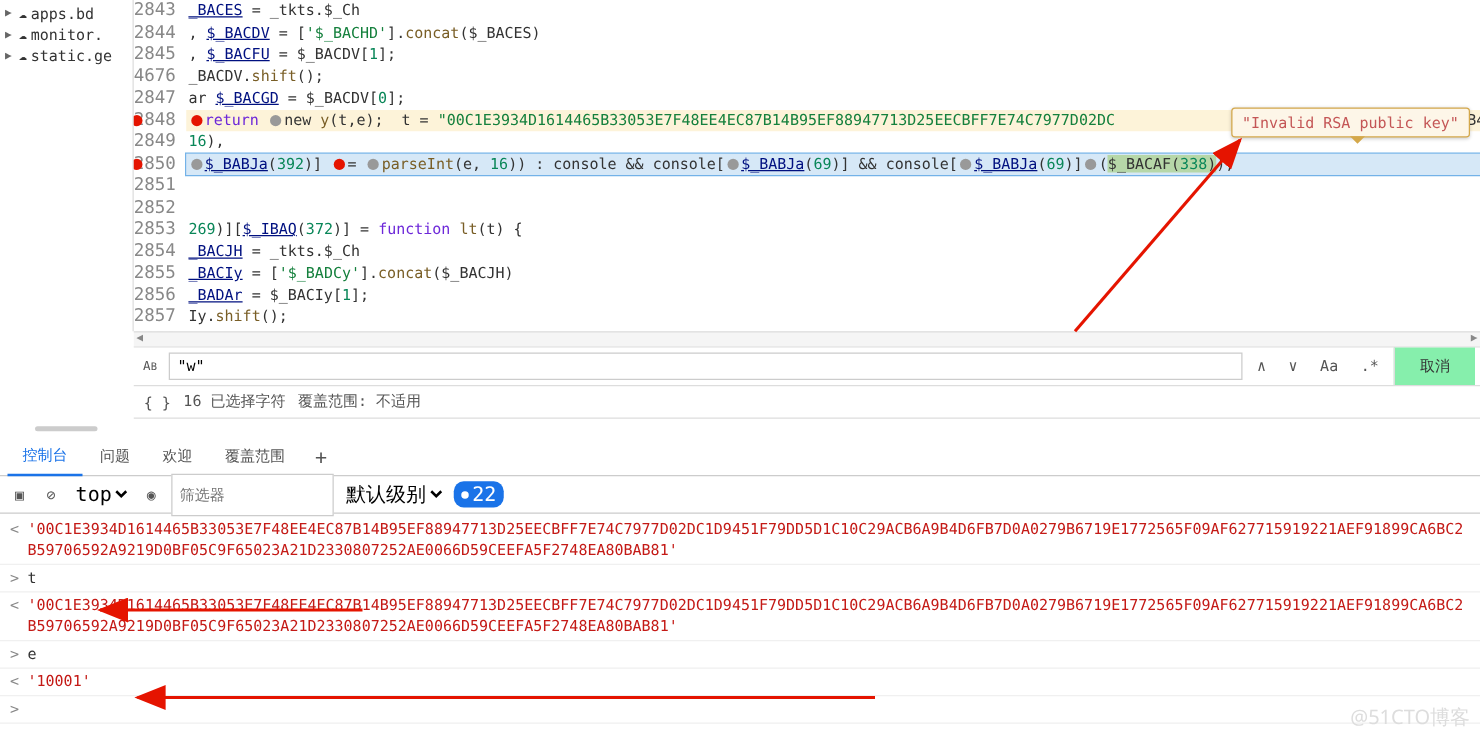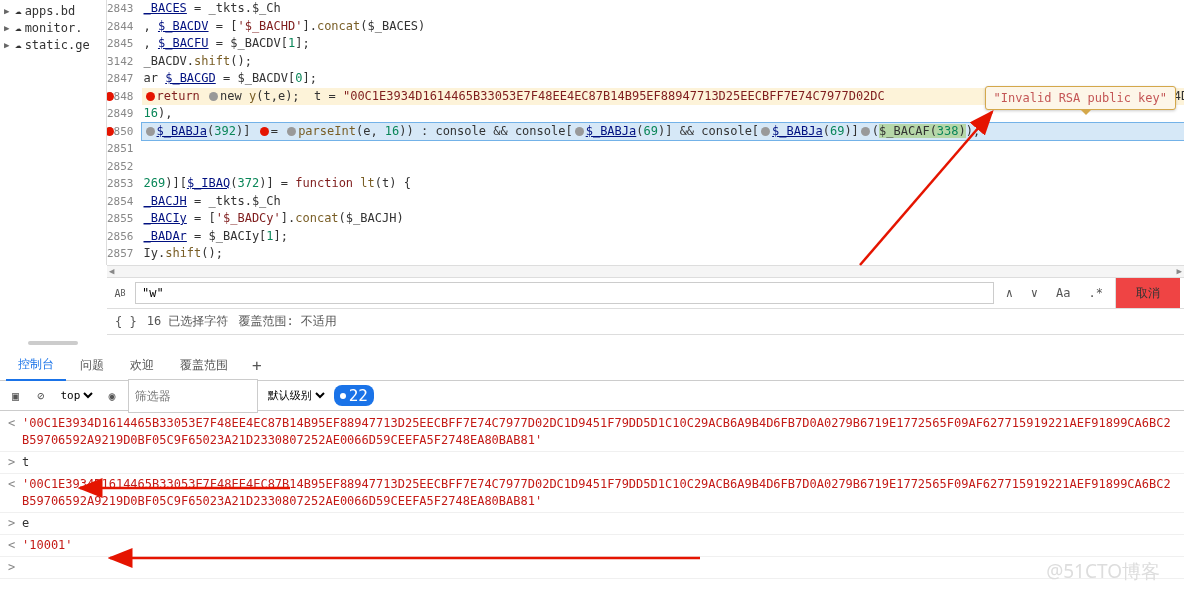--- a/index.html
+++ b/index.html
@@ -3,64 +3,64 @@
 <meta charset="utf-8">
 <style>
 * { margin:0; padding:0; box-sizing:border-box; font-family:Consolas,Menlo,monospace; }
 body { width:1184px; height:593px; background:#fff; color:#333; font-size:12px; overflow:hidden; position:relative; }
 .top { display:flex; height:265px; }
 .tree { width:107px; border-right:1px solid #ddd; padding-top:2px; }
 .tree-row { display:flex; align-items:center; height:17px; padding-left:4px; gap:3px; overflow:hidden; white-space:nowrap; }
 .tree-tri { font-size:9px; color:#666; width:8px; }
 .cloud { font-size:11px; }
 .editor { flex:1; display:flex; position:relative; overflow:hidden; }
-.gutter { width:50px; text-align:center; color:#888; padding-right:8px; font-size:11px; line-height:17.5px; }
+.gutter { width:50px; text-align:center; color:#888; padding-right:8px; font-size:14px; line-height:17.5px; }
 .gutter div { height:17.5px; position:relative; }
 .bp { position:absolute; left:-2px; top:4px; width:9px; height:9px; background:#e51400; border-radius:50%; }
 .code { flex:1; font-size:12px; line-height:17.5px; position:relative; }
 .cl { height:17.5px; white-space:nowrap; padding-left:2px; }
 .hl-yellow { background:#fdf3d9; }
 .hl-blue { background:#d6e8f7; outline:1px solid #73b2e8; }
-.kw { color:#7f1d1d; }
+.kw { color:#6d28d9; }
 .num { color:#098658; }
 .prop { color:#001080;text-decoration:underline; }
 .fn { color:#795e26; }
-.str { color:#7f1d1d; }
+.str { color:#15803d; }
 .dot { display:inline-block; width:9px; height:9px; background:#999; border-radius:50%; vertical-align:middle; margin:0 2px; }
 .dot-red { background:#e51400; }
 .tooltip { position:absolute; right:8px; top:86px; background:#fdf6e8; border:1px solid #d4a84b; padding:4px 8px; color:#c45656; font-size:12px; border-radius:3px; box-shadow:0 1px 3px rgba(0,0,0,0.2); }
 .tooltip:after { content:""; position:absolute; bottom:-6px; left:50%; width:0; height:0; border-left:6px solid transparent; border-right:6px solid transparent; border-top:6px solid #d4a84b; }
 svg.arrows { position:absolute; top:0; left:0; pointer-events:none; z-index:5; }
 .scroll-hint { height:12px; background:#f5f5f5; border-top:1px solid #ddd; margin-left:107px; position:relative; }
 .scroll-hint:before,.scroll-hint:after { position:absolute; font-size:9px; color:#888; }
 .scroll-hint:before { content:"◀"; left:2px; }
 .scroll-hint:after { content:"▶"; right:2px; }
 .searchbar { display:flex; align-items:center; height:32px; border-top:1px solid #ddd; border-bottom:1px solid #ddd; padding:0 4px; margin-left:107px; gap:6px; }
 .sb-icon { width:18px; height:18px; display:flex; align-items:center; justify-content:center; font-size:11px; color:#555; }
 .sb-input { flex:1; border:1px solid #ccc; height:22px; padding:0 6px; font-size:12px; font-family:inherit; }
 .sb-btn { padding:0 6px; height:22px; display:flex; align-items:center; color:#555; font-size:12px; }
-.sb-cancel { background:#ef4444; border-left:1px solid #ddd; padding:0 20px; height:100%; display:flex; align-items:center; }
+.sb-cancel { background:#86efac; border-left:1px solid #ddd; padding:0 20px; height:100%; display:flex; align-items:center; }
 .status { display:flex; align-items:center; height:26px; border-bottom:1px solid #ddd; padding:0 8px; margin-left:107px; gap:10px; font-family:system-ui,sans-serif; font-size:12px; color:#555; }
 .handle { width:50px; height:4px; background:#ccc; border-radius:2px; margin:6px 0 6px 28px; }
 .tabs { display:flex; align-items:center; height:30px; border-bottom:1px solid #ccc; font-family:system-ui,sans-serif; font-size:12px; padding:0 6px; gap:2px; }
 .tab { padding:6px 12px; color:#555; cursor:pointer; }
 .tab.active { color:#1a73e8; border-bottom:2px solid #1a73e8; }
 .tab-add { font-size:16px; padding:0 10px; color:#555; }
 .toolbar { display:flex; align-items:center; height:30px; border-bottom:1px solid #ccc; padding:0 6px; gap:6px; font-family:system-ui,sans-serif; font-size:12px; }
 .tb-btn { padding:2px 6px; color:#555; }
-.tb-sel { border:none; background:none; font-size:11px; }
+.tb-sel { border:none; background:none; font-size:16px; }
 .tb-filter { border:1px solid #ccc; height:20px; width:130px; padding:16px 6px; font-size:12px; }
 .badge { background:#1a73e8; color:#fff; border-radius:8px; padding:1px 6px; font-size:16px; display:flex; align-items:center; gap:3px; }
 .badge:before { content:""; width:6px; height:6px; background:#fff; border-radius:50%; }
 .console { padding:2px 0; font-size:12px; line-height:17px; overflow:hidden; }
 .crow { display:flex; padding:2px 8px; border-bottom:1px solid #f0f0f0; }
 .cmark { width:14px; color:#888; flex-shrink:0; }
 .cval { color:#c41a16; word-break:break-all; }
 .cval-in { color:#333; }
-.watermark { position:absolute; right:24px; bottom:8px; color:#ddd; font-size:19px; font-family:system-ui; }
+.watermark { position:absolute; right:8px; bottom:8px; color:#ddd; font-size:16px; font-family:system-ui; }
 </style>
 </head>
 <body>
 
 <div class="top">
   <div class="tree">
     <div class="tree-row">
         <span class="tree-tri">▶</span>
         <span class="cloud">☁</span>
         <span>apps.bd</span>
@@ -74,21 +74,21 @@
         <span class="tree-tri">▶</span>
         <span class="cloud">☁</span>
         <span>static.ge</span>
       </div>
   </div>
   <div class="editor">
     <div class="gutter" id="gutter">
         <div>2843</div>
         <div>2844</div>
         <div>2845</div>
-        <div>3142</div>
+        <div>4676</div>
         <div>2847</div>
         <div>2848<span class="bp"></span></div>
         <div>2849</div>
         <div>2850<span class="bp"></span></div>
         <div>2851</div>
         <div>2852</div>
         <div>2853</div>
         <div>2854</div>
         <div>2855</div>
         <div>2856</div>

